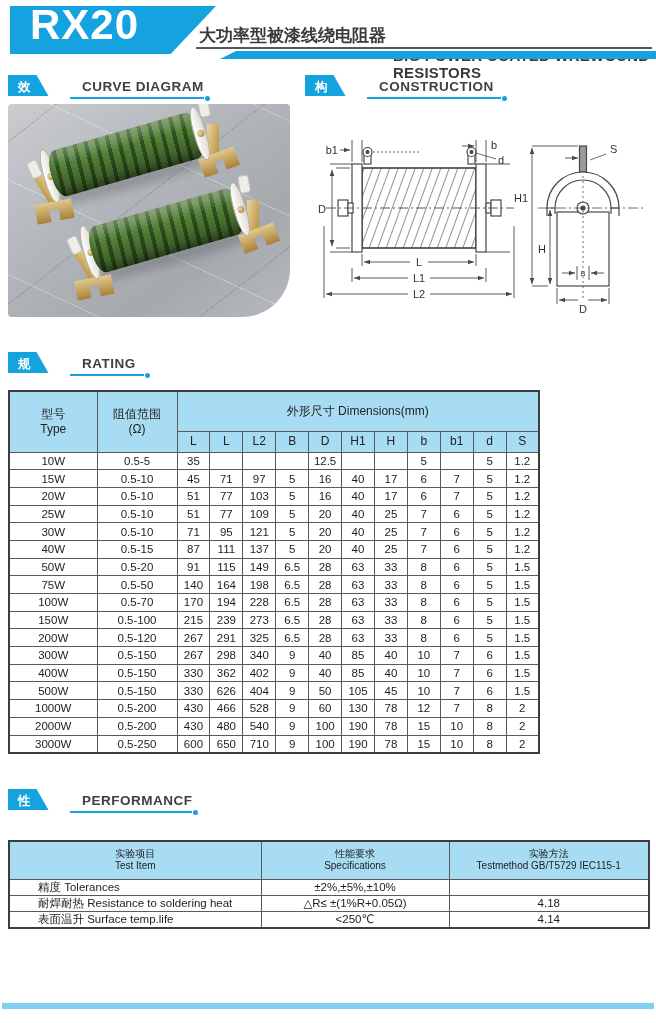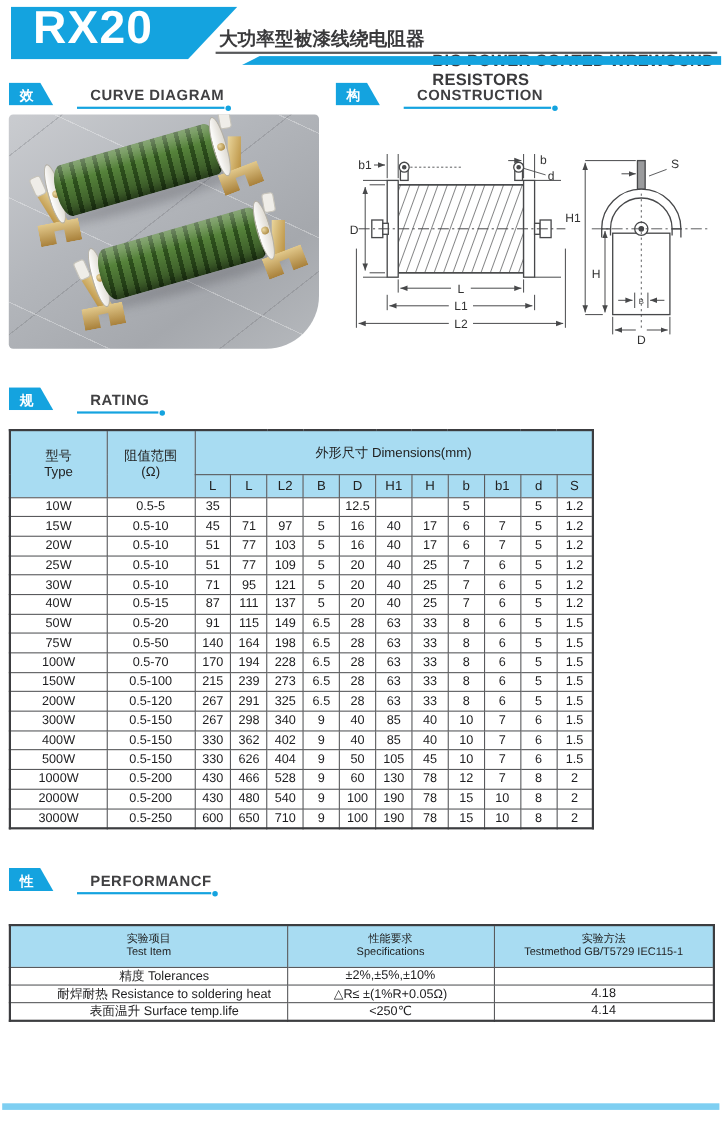--- a/index.html
+++ b/index.html
@@ -70,21 +70,21 @@
   .grid-table { position:absolute; left:8px; border:2px solid #3c3d40; }
   .grid-table th, .grid-table td { border:1px solid #595a5d; text-align:center; vertical-align:middle; }
   .grid-table th { background:#A8DCF2; font-weight:normal; font-size:12px; color:#222; line-height:1.25; }
   .rating-table { top:390px; }
   .rating-table thead tr:first-child th { height:40px; }
   .rating-table thead tr:last-child th { height:21px; }
   .rating-table tbody td { height:17.7px; font-size:11.5px; color:#1d1d1f; }
   .perf-table { top:840px; }
   .perf-table thead th { height:38px; font-size:10px; }
   .perf-table tbody td { height:16.2px; font-size:11.5px; color:#1d1d1f; }
-  .perf-table tbody td:first-child { text-align:center; padding-left:28px; }
+  .perf-table tbody td:first-child { text-align:left; padding-left:28px; }
   
   .bottom-bar { position:absolute; left:2px; top:1003px; width:652px; height:6px; background:#7ECFF2; }
 </style>
 </head>
 <body>
 
 <div class="banner"></div>
 <div class="model">RX20</div>
 <div class="title-zh">大功率型被漆线绕电阻器</div>
 <div class="title-en">BIG POWER COATED WREWOUND RESISTORS</div>

